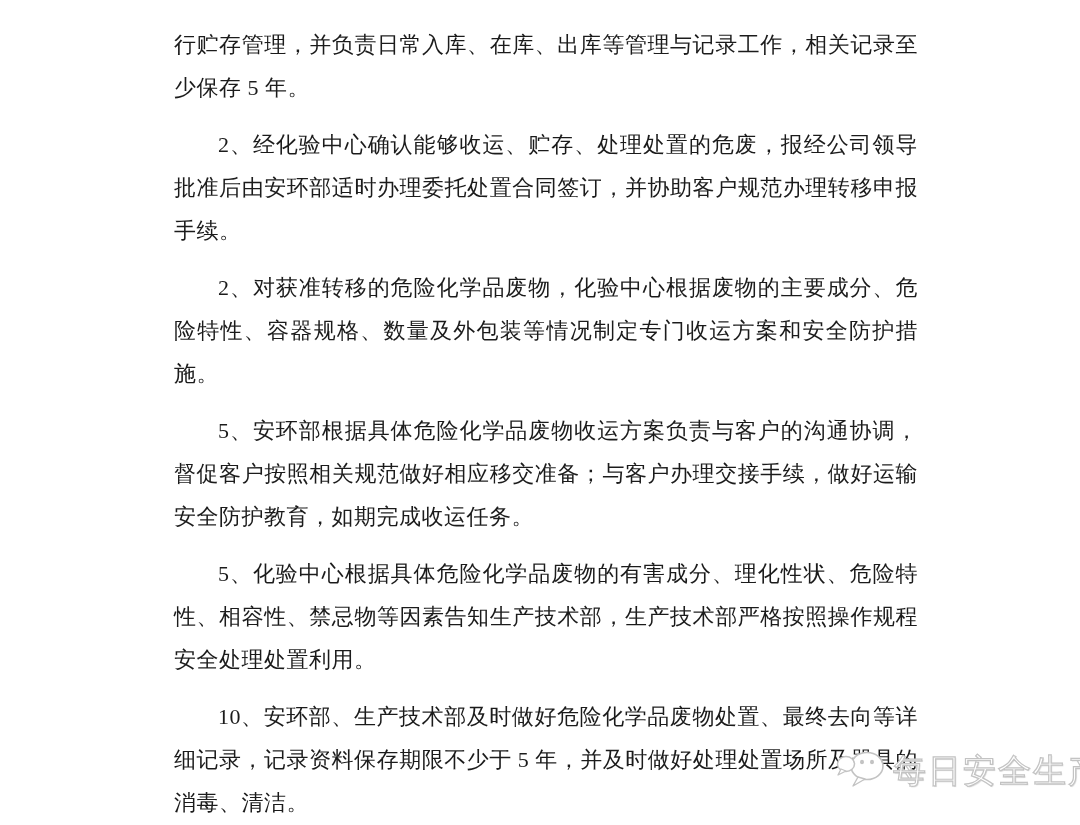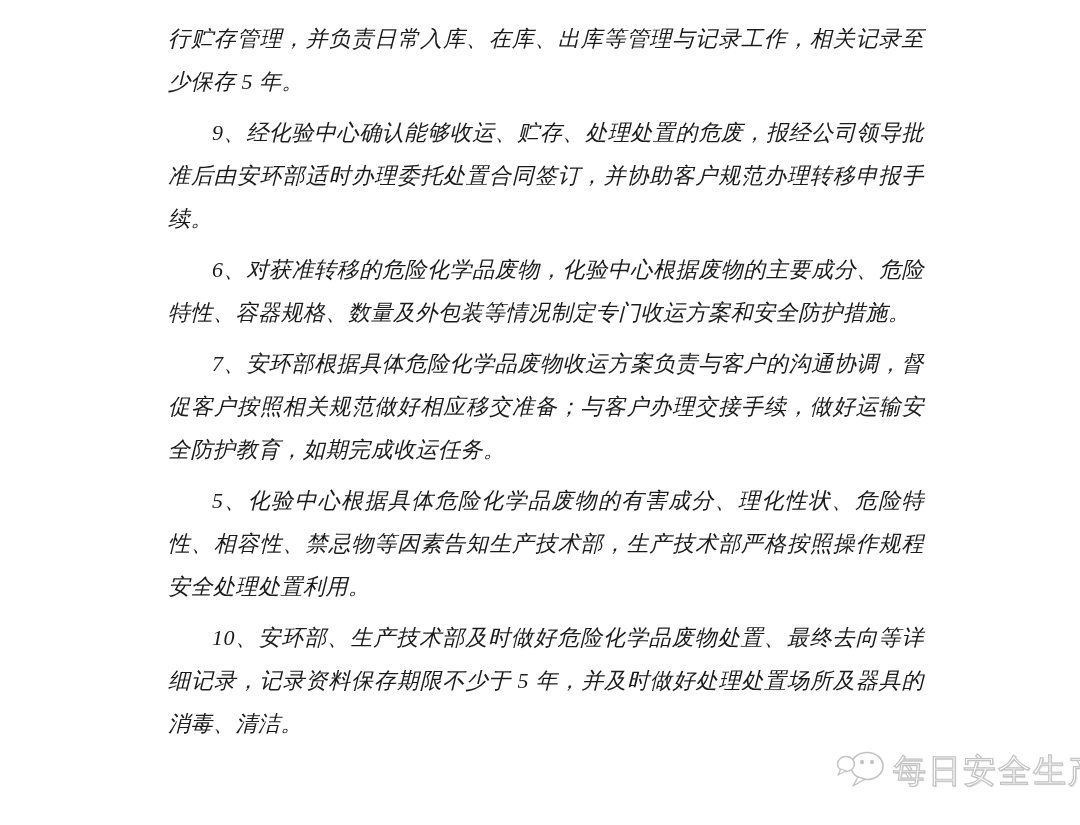--- a/index.html
+++ b/index.html
@@ -17,23 +17,22 @@
     top: 9px;
     width: 772px;
     color: #1b1b1b;
     font-size: 22px;
     line-height: 43px;
     text-align: justify;
     text-justify: inter-character;
     letter-spacing: 0.5px;
   }
   .doc-page p {
-    margin: 8px;
+    margin: 14px;
     text-indent: 2em;
-    font-style: italic;
   }
   .doc-page p.no-indent {
     text-indent: 0;
   }
   .watermark {
     position: absolute;
     left: 836px;
     top: 746px;
     display: flex;
     align-items: center;
@@ -50,23 +49,23 @@
     text-shadow: 1px 1px 1px #d8d8d8;
     white-space: nowrap;
   }
   .wm-icon svg { display: block; }
 </style>
 </head>
 <body>
 
 <div class="doc-page">
   <p class="no-indent">行贮存管理，并负责日常入库、在库、出库等管理与记录工作，相关记录至少保存 5 年。</p>
-  <p>9、经化验中心确认能够收运、贮存、处理处置的危废，报经公司领导批准后由安环部适时办理委托处置合同签订，并协助客户规范办理转移申报手续。</p>
-  <p>6、对获准转移的危险化学品废物，化验中心根据废物的主要成分、危险特性、容器规格、数量及外包装等情况制定专门收运方案和安全防护措施。</p>
-  <p>7、安环部根据具体危险化学品废物收运方案负责与客户的沟通协调，督促客户按照相关规范做好相应移交准备；与客户办理交接手续，做好运输安全防护教育，如期完成收运任务。</p>
+  <p>2、经化验中心确认能够收运、贮存、处理处置的危废，报经公司领导批准后由安环部适时办理委托处置合同签订，并协助客户规范办理转移申报手续。</p>
+  <p>2、对获准转移的危险化学品废物，化验中心根据废物的主要成分、危险特性、容器规格、数量及外包装等情况制定专门收运方案和安全防护措施。</p>
+  <p>5、安环部根据具体危险化学品废物收运方案负责与客户的沟通协调，督促客户按照相关规范做好相应移交准备；与客户办理交接手续，做好运输安全防护教育，如期完成收运任务。</p>
   <p>5、化验中心根据具体危险化学品废物的有害成分、理化性状、危险特性、相容性、禁忌物等因素告知生产技术部，生产技术部严格按照操作规程安全处理处置利用。</p>
   <p>10、安环部、生产技术部及时做好危险化学品废物处置、最终去向等详细记录，记录资料保存期限不少于 5 年，并及时做好处理处置场所及器具的消毒、清洁。</p>
 </div>
 
 <div class="watermark">
   <span class="wm-icon">
     <svg width="52" height="50" viewBox="0 0 52 50">
 
       <ellipse cx="31" cy="20" rx="16" ry="13.5" fill="#ffffff" stroke="#c3c3c3" stroke-width="1.6"></ellipse>
       <path d="M22 31 L17 40 L29 33 Z" fill="#ffffff" stroke="#c3c3c3" stroke-width="1.4" stroke-linejoin="round"></path>

